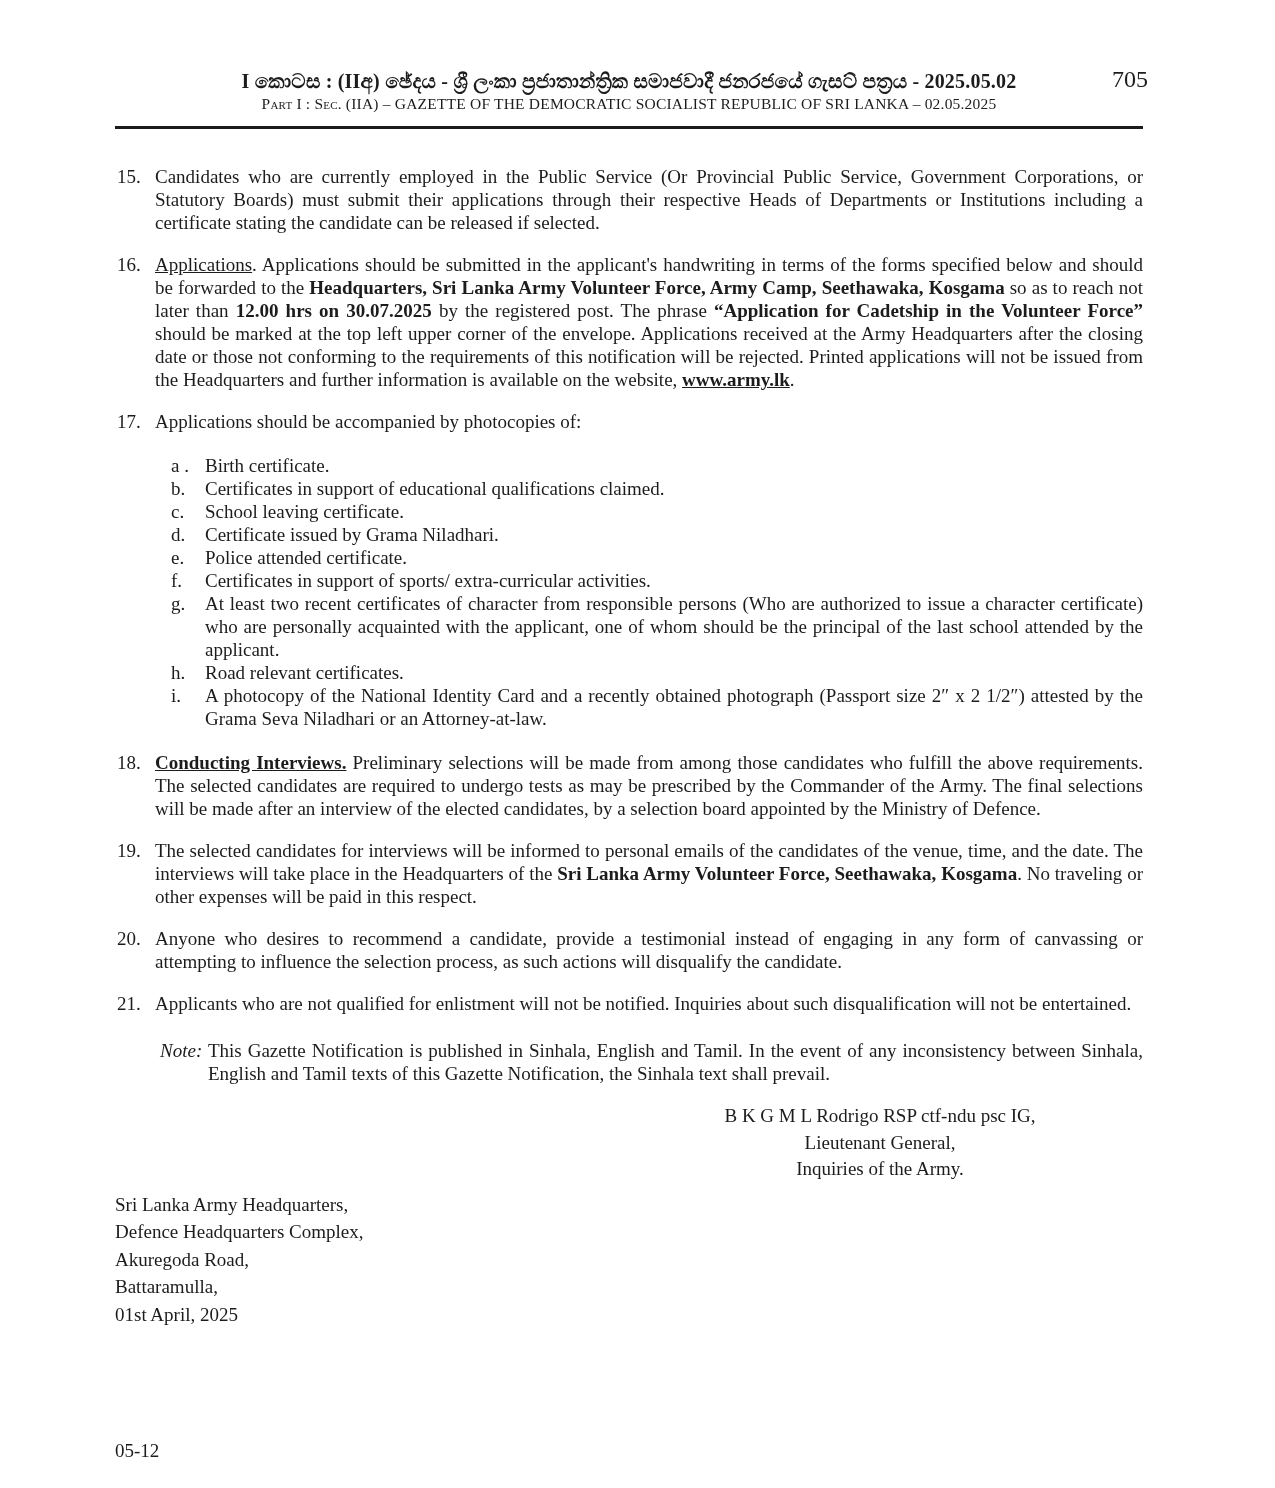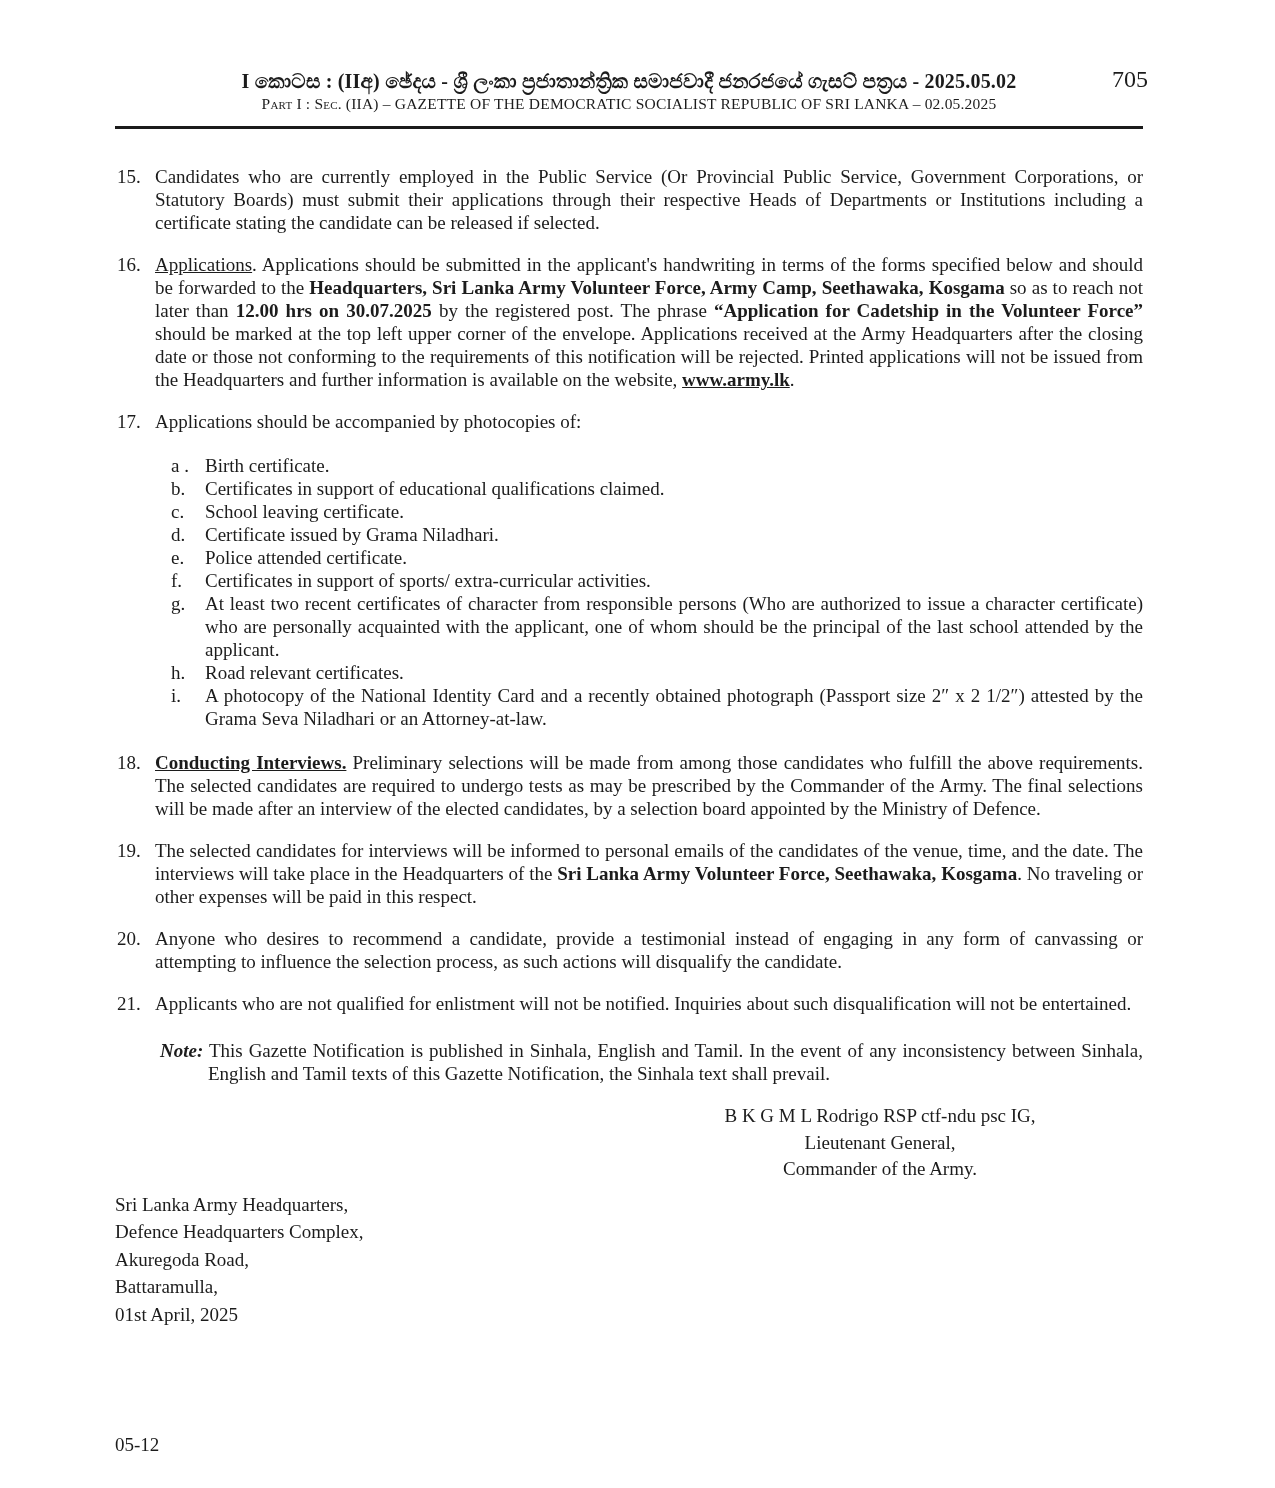--- a/index.html
+++ b/index.html
@@ -67,36 +67,36 @@
   }
   .sub-item .letter { position: absolute; left: 56px; top: 0; }
 
   
   .note {
     padding-left: 93px;
     text-indent: -48px;
     text-align: justify;
     margin: 24px 0 18px 0;
   }
-  .note .note-label { font-weight: bold; font-style: italic; }
+  .note .note-label { font-weight: normal; font-style: italic; }
 
   
   .signature {
     width: 460px;
     margin: 4px 0 2px 535px;
     text-align: center;
     line-height: 26.5px;
     font-family: Liberation Serif, serif;
   }
 
   
   .address { margin-top: 8px; line-height: 27.5px; }
 
   
-  .footer-code { position: absolute; left: 115px; bottom: 32px; }
+  .footer-code { position: absolute; left: 115px; bottom: 26px; }
 </style>
 </head>
 <body>
 
 <div class="page">
 
   <header class="page-header">
     <div class="page-number">705</div>
     <div class="header-sinhala">I කොටස : (IIඅ) ඡේදය - ශ්‍රී ලංකා ප්‍රජාතාන්ත්‍රික සමාජවාදී ජනරජයේ ගැසට් පත්‍රය - 2025.05.02</div>
     <div class="header-english">Part I : Sec. (IIA) – GAZETTE OF THE DEMOCRATIC SOCIALIST REPUBLIC OF SRI LANKA – 02.05.2025</div>
@@ -178,21 +178,21 @@
       <span>Applicants who are not qualified for enlistment will not be notified. Inquiries about such disqualification will not be entertained.</span>
     </div>
 
     <div class="note">
       <span class="note-label">Note:</span><span> This Gazette Notification is published in Sinhala, English and Tamil. In the event of any inconsistency between Sinhala, English and Tamil texts of this Gazette Notification, the Sinhala text shall prevail.</span>
     </div>
 
     <div class="signature">
       <div>B K G M L Rodrigo  RSP ctf-ndu psc IG,</div>
       <div>Lieutenant General,</div>
-      <div>Commander of the Army.</div>
+      <div>Inquiries of the Army.</div>
     </div>
 
     <div class="address">
       <div>Sri Lanka Army Headquarters,</div>
       <div>Defence Headquarters Complex,</div>
       <div>Akuregoda Road,</div>
       <div>Battaramulla,</div>
       <div>01st April, 2025</div>
     </div>
 

